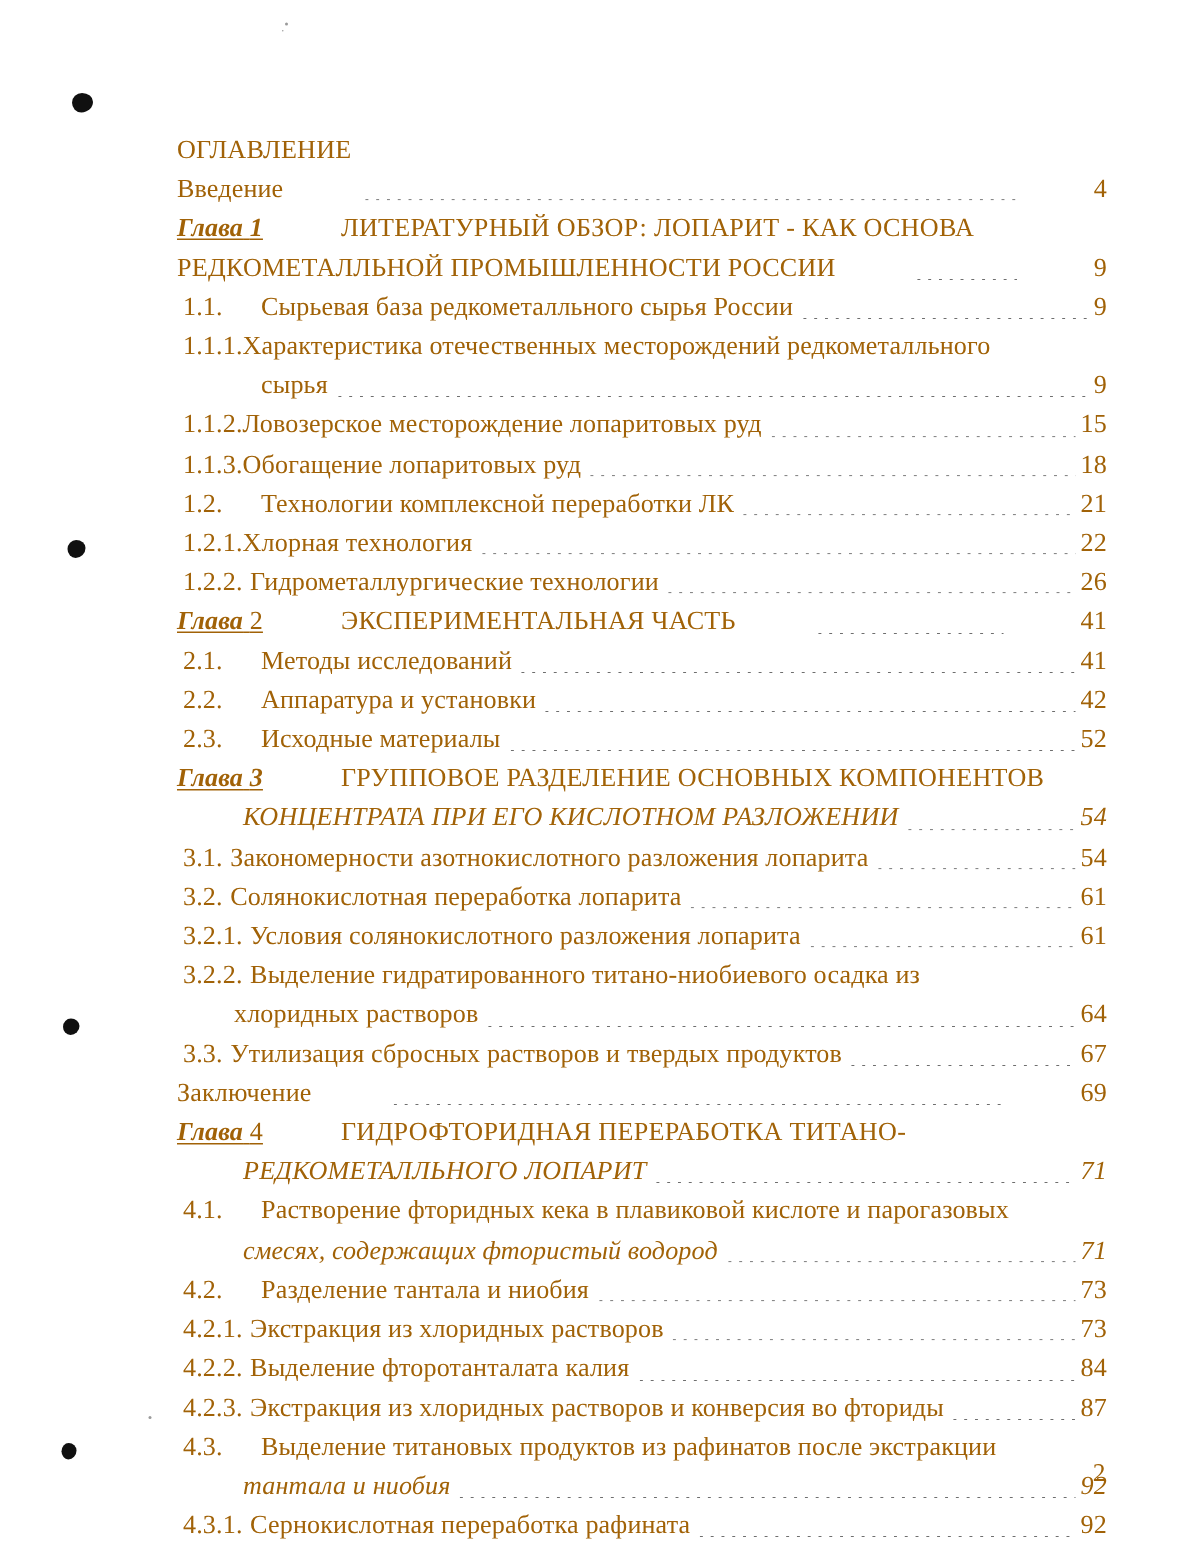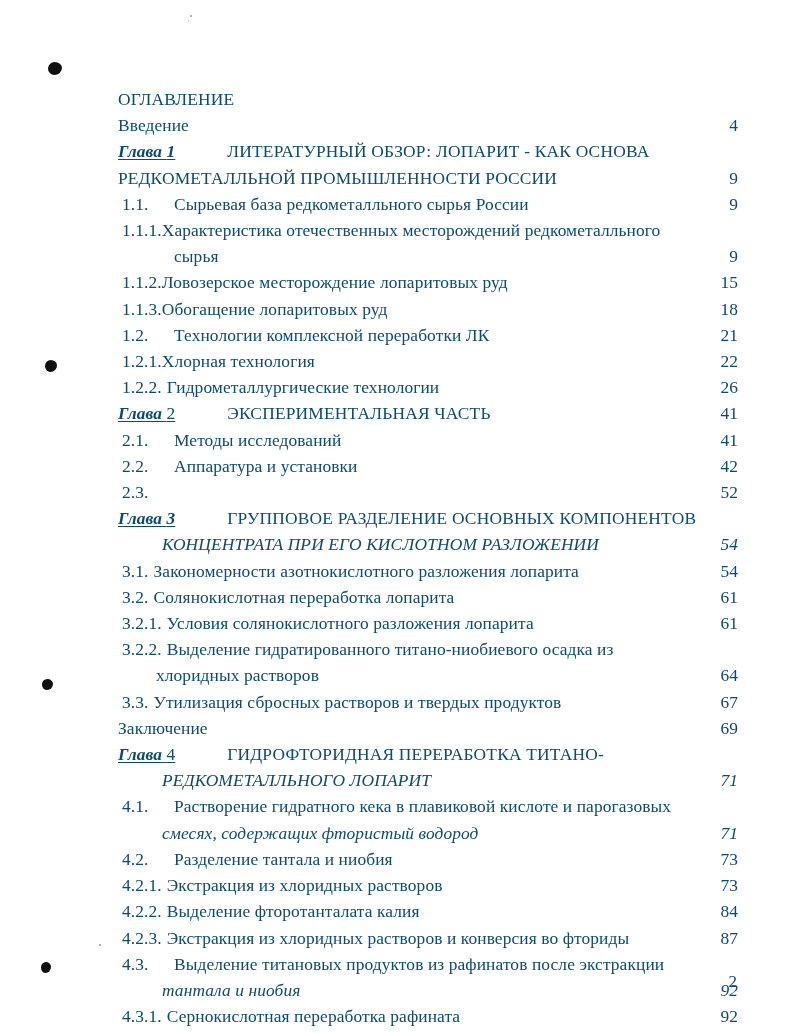--- a/index.html
+++ b/index.html
@@ -8,21 +8,21 @@
     padding: 0;
     background: #ffffff;
   }
   .page {
     position: relative;
     width: 799px;
     height: 1034px;
     background: #ffffff;
     overflow: hidden;
     font-family: "Liberation Serif", "DejaVu Serif", serif;
-    color: #0c4a6e;
+    color: #a16207;
     -webkit-font-smoothing: none;
   }
 
   
   .margin-mark {
     position: absolute;
     background: #101010;
     border-radius: 48% 52% 55% 45% / 50% 45% 55% 50%;
   }
   .speck {
@@ -203,20 +203,21 @@
         <span class="pg">41</span>
       </div>
       <div class="line i-1" id="e-2-2">
         <span class="num w-wide">2.2.</span>
         <span class="txt">Аппаратура и установки</span>
         <span class="leader"></span>
         <span class="pg">42</span>
       </div>
       <div class="line i-1" id="e-2-3">
         <span class="num w-wide">2.3.</span>
+        <span class="txt">Исходные материалы</span>
         <span class="leader"></span>
         <span class="pg">52</span>
       </div>
       <div class="line i-0 chapter" id="glava3-a">
         <span class="chapword"><span>Глава</span> <span class="n">3</span></span>
         <span class="txt caps">ГРУППОВОЕ РАЗДЕЛЕНИЕ ОСНОВНЫХ КОМПОНЕНТОВ</span>
       </div>
       <div class="line i-3" id="glava3-b">
         <span class="txt caps">КОНЦЕНТРАТА ПРИ ЕГО КИСЛОТНОМ РАЗЛОЖЕНИИ</span>
         <span class="leader"></span>
@@ -264,21 +265,21 @@
         <span class="chapword plainnum"><span>Глава</span> <span class="n">4</span></span>
         <span class="txt caps">ГИДРОФТОРИДНАЯ ПЕРЕРАБОТКА ТИТАНО-</span>
       </div>
       <div class="line i-3" id="glava4-b">
         <span class="txt caps">РЕДКОМЕТАЛЛЬНОГО ЛОПАРИТ</span>
         <span class="leader"></span>
         <span class="pg">71</span>
       </div>
       <div class="line i-1" id="e-4-1a">
         <span class="num w-wide">4.1.</span>
-        <span class="txt">Растворение гидратного кека в плавиковой кислоте и парогазовых</span>
+        <span class="txt">Растворение фторидных кека в плавиковой кислоте и парогазовых</span>
       </div>
       <div class="line i-3" id="e-4-1b">
         <span class="txt">смесях, содержащих фтористый водород</span>
         <span class="leader"></span>
         <span class="pg">71</span>
       </div>
       <div class="line i-1" id="e-4-2">
         <span class="num w-wide">4.2.</span>
         <span class="txt">Разделение тантала и ниобия</span>
         <span class="leader"></span>

